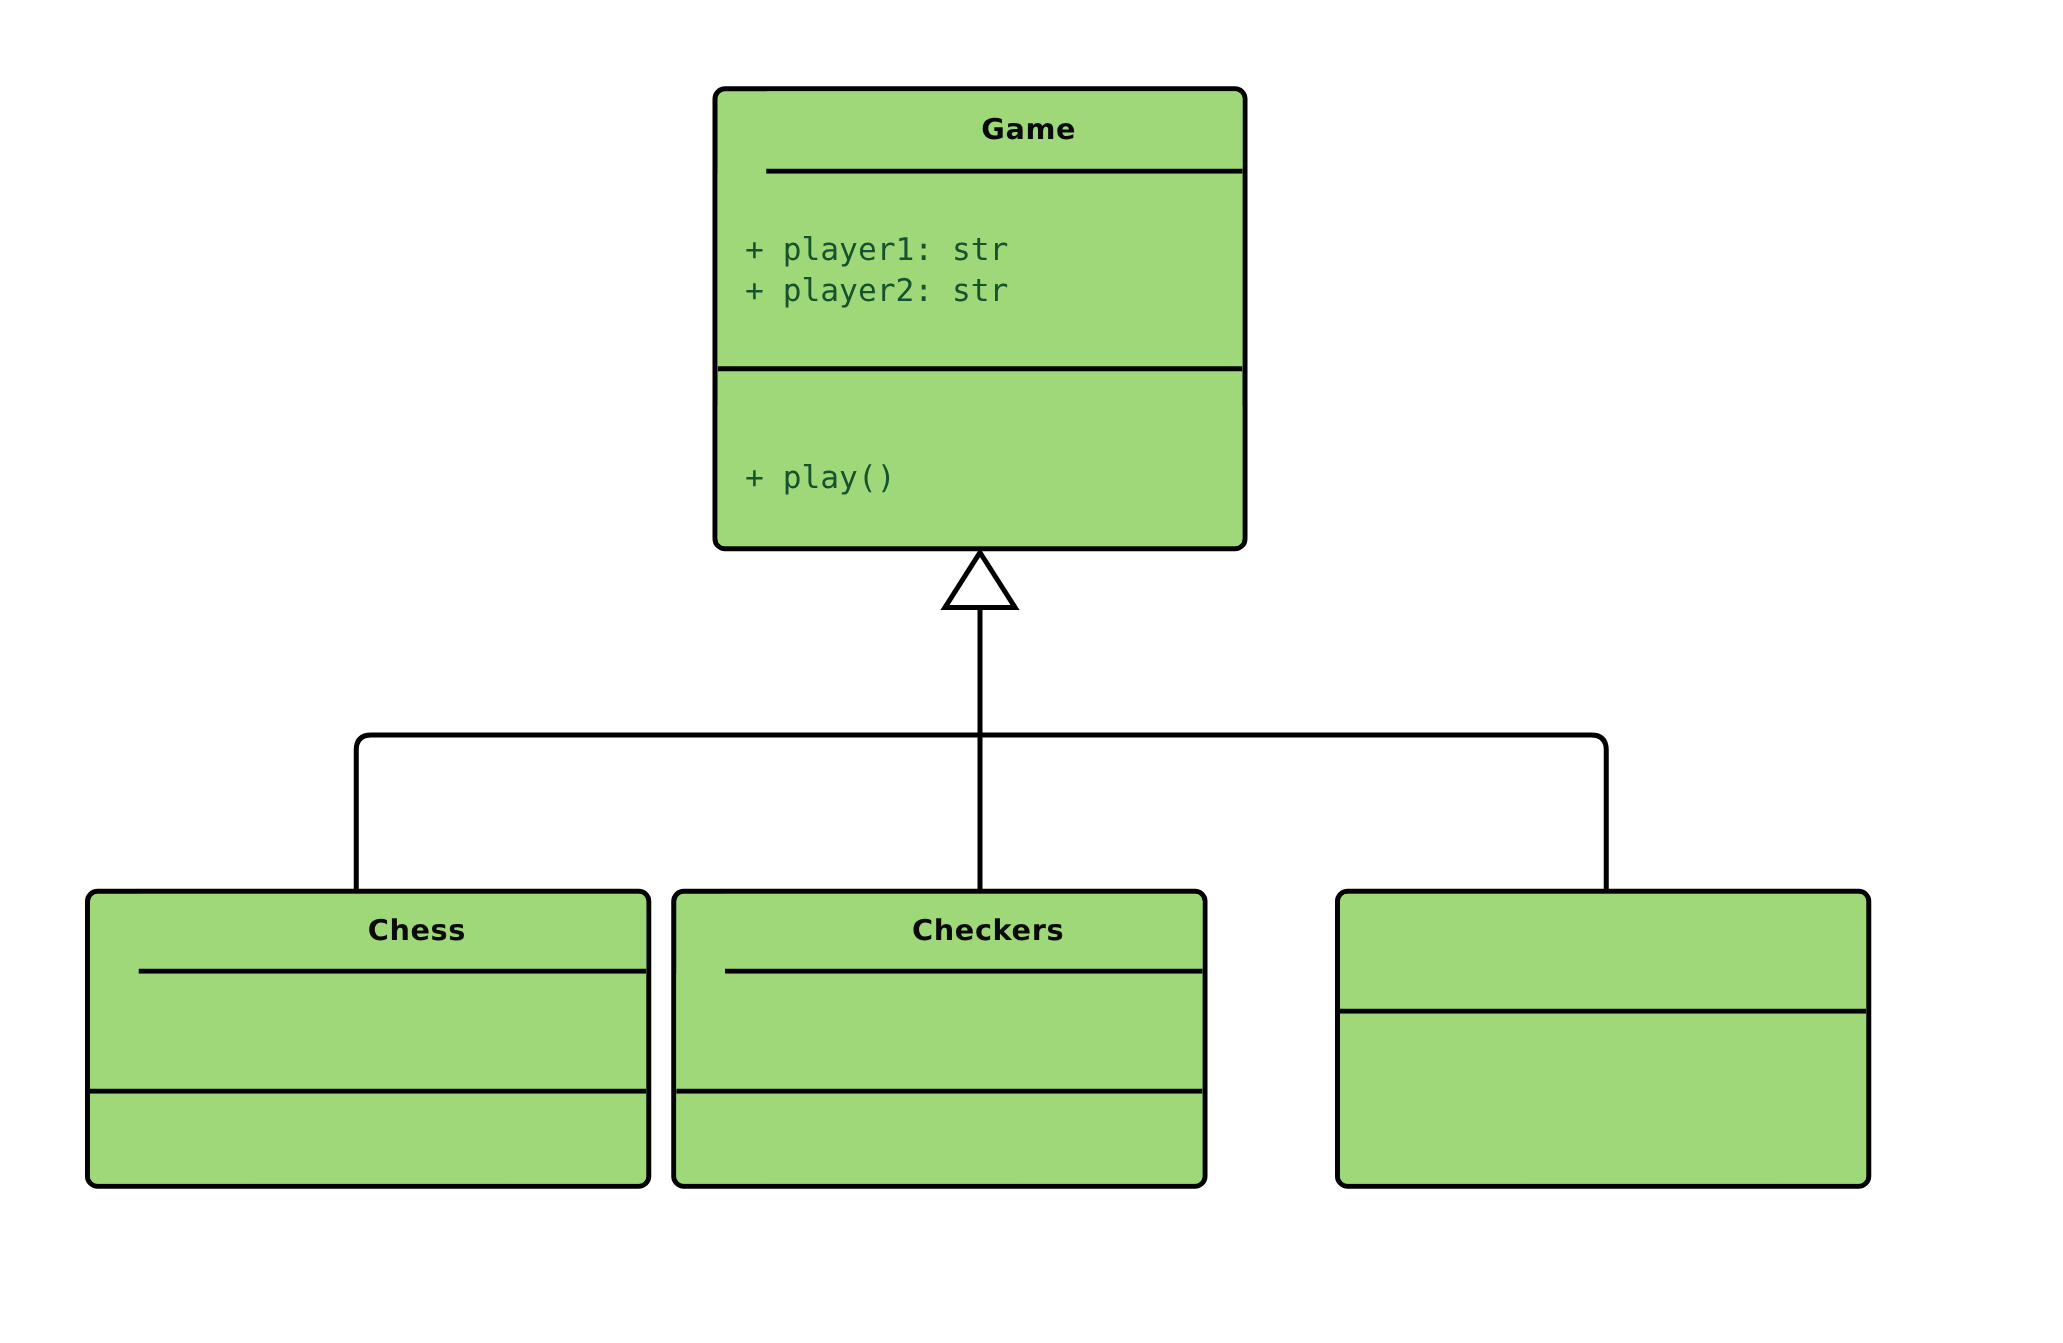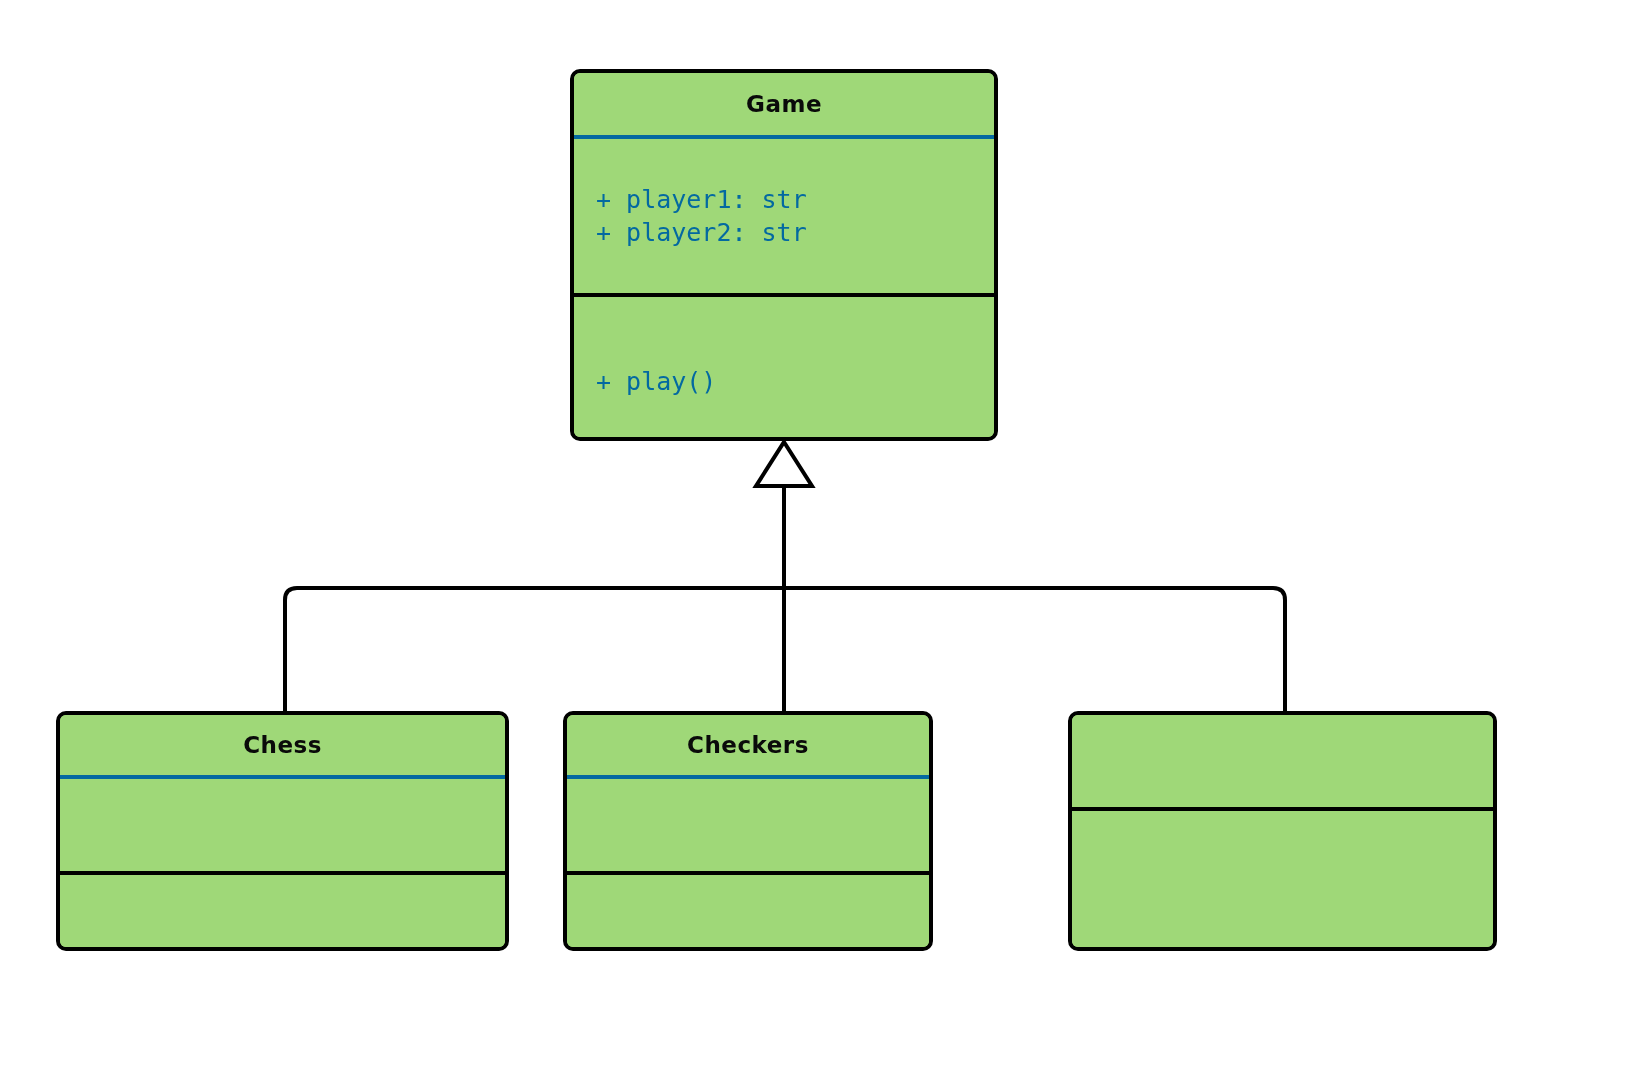--- a/index.html
+++ b/index.html
@@ -41,35 +41,36 @@
     box-sizing: border-box;
     width: 100%;
     display: flex;
     align-items: center;
     justify-content: center;
     font-family: "DejaVu Sans", sans-serif;
     font-weight: bold;
     font-size: 23px;
     color: #0a0a0a;
     letter-spacing: 0.5px;
-    border-bottom: 4px solid #0369a1;
+    border-bottom: 4px solid #000000;
     background: #9FD878;
+    margin-left: 39px;
   }
   .uml-compartment {
     box-sizing: border-box;
     width: 100%;
     background: #9FD878;
     display: flex;
     flex-direction: column;
     justify-content: center;
     padding: 0 22px;
     font-family: "DejaVu Sans Mono", monospace;
     font-size: 25px;
     line-height: 33px;
-    color: #0369a1;
+    color: #14532d;
     white-space: pre;
   }
   .uml-attrs {
     border-bottom: 4px solid #000000;
   }
   .uml-member {
     display: block;
   }
 
   
@@ -82,22 +83,22 @@
   #class-game .uml-title { height: 66px; }
   #class-game .uml-attrs { height: 158px; }
   #class-game .uml-methods { flex: 1 1 auto; margin-top: 28px; }
 
   
   .subclass { top: 711px; height: 240px; }
   .subclass .uml-title { height: 64px; }
   .subclass .uml-attrs { height: 96px; }
   .subclass .uml-methods { flex: 1 1 auto; }
 
-  #class-chess    { left: 56px;   width: 453px; }
-  #class-checkers { left: 563px;  width: 370px; }
+  #class-chess    { left: 68px;   width: 453px; }
+  #class-checkers { left: 537px;  width: 429px; }
   #class-ludo     { left: 1068px; width: 429px; }
 </style>
 </head>
 <body>
 
 <div id="canvas">
 
   <svg id="edge-layer" viewBox="0 0 1650 1074" width="1650" height="1074" xmlns="http://www.w3.org/2000/svg">
 
     <path d="M 784 484 L 784 588" fill="none" stroke="#000000" stroke-width="4"></path>

